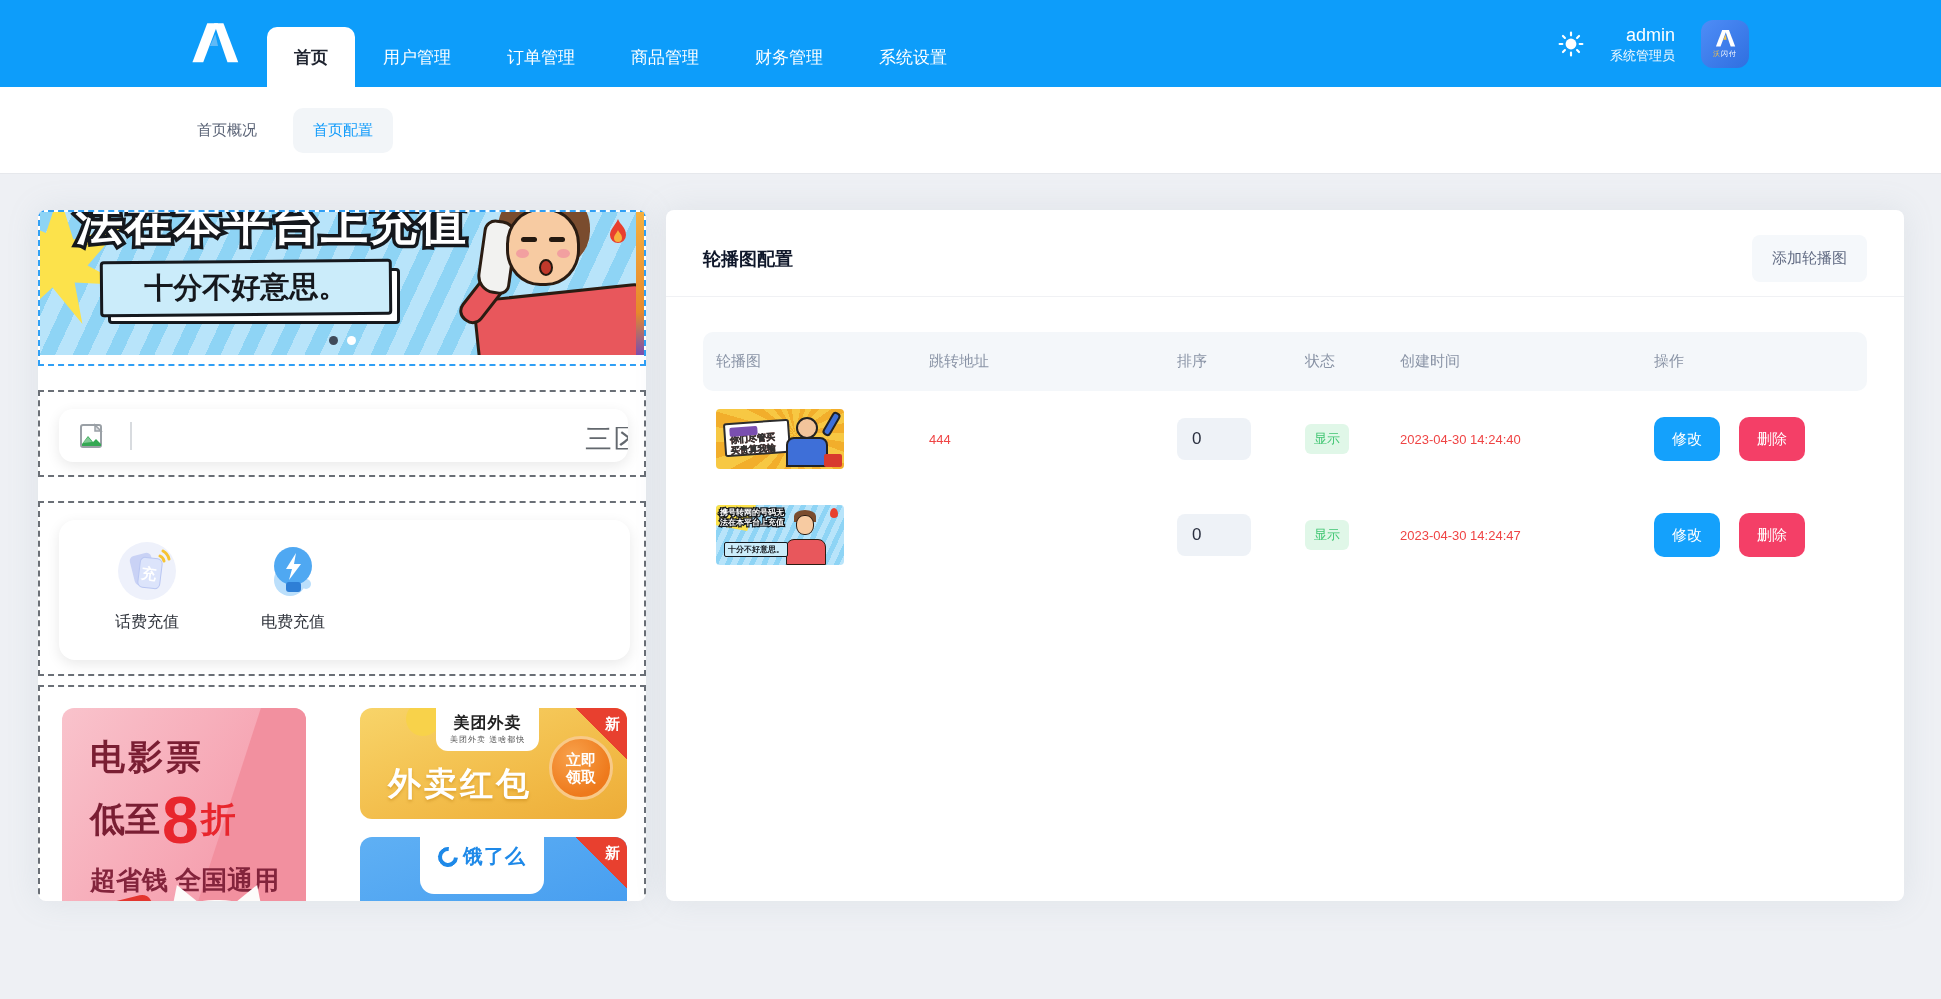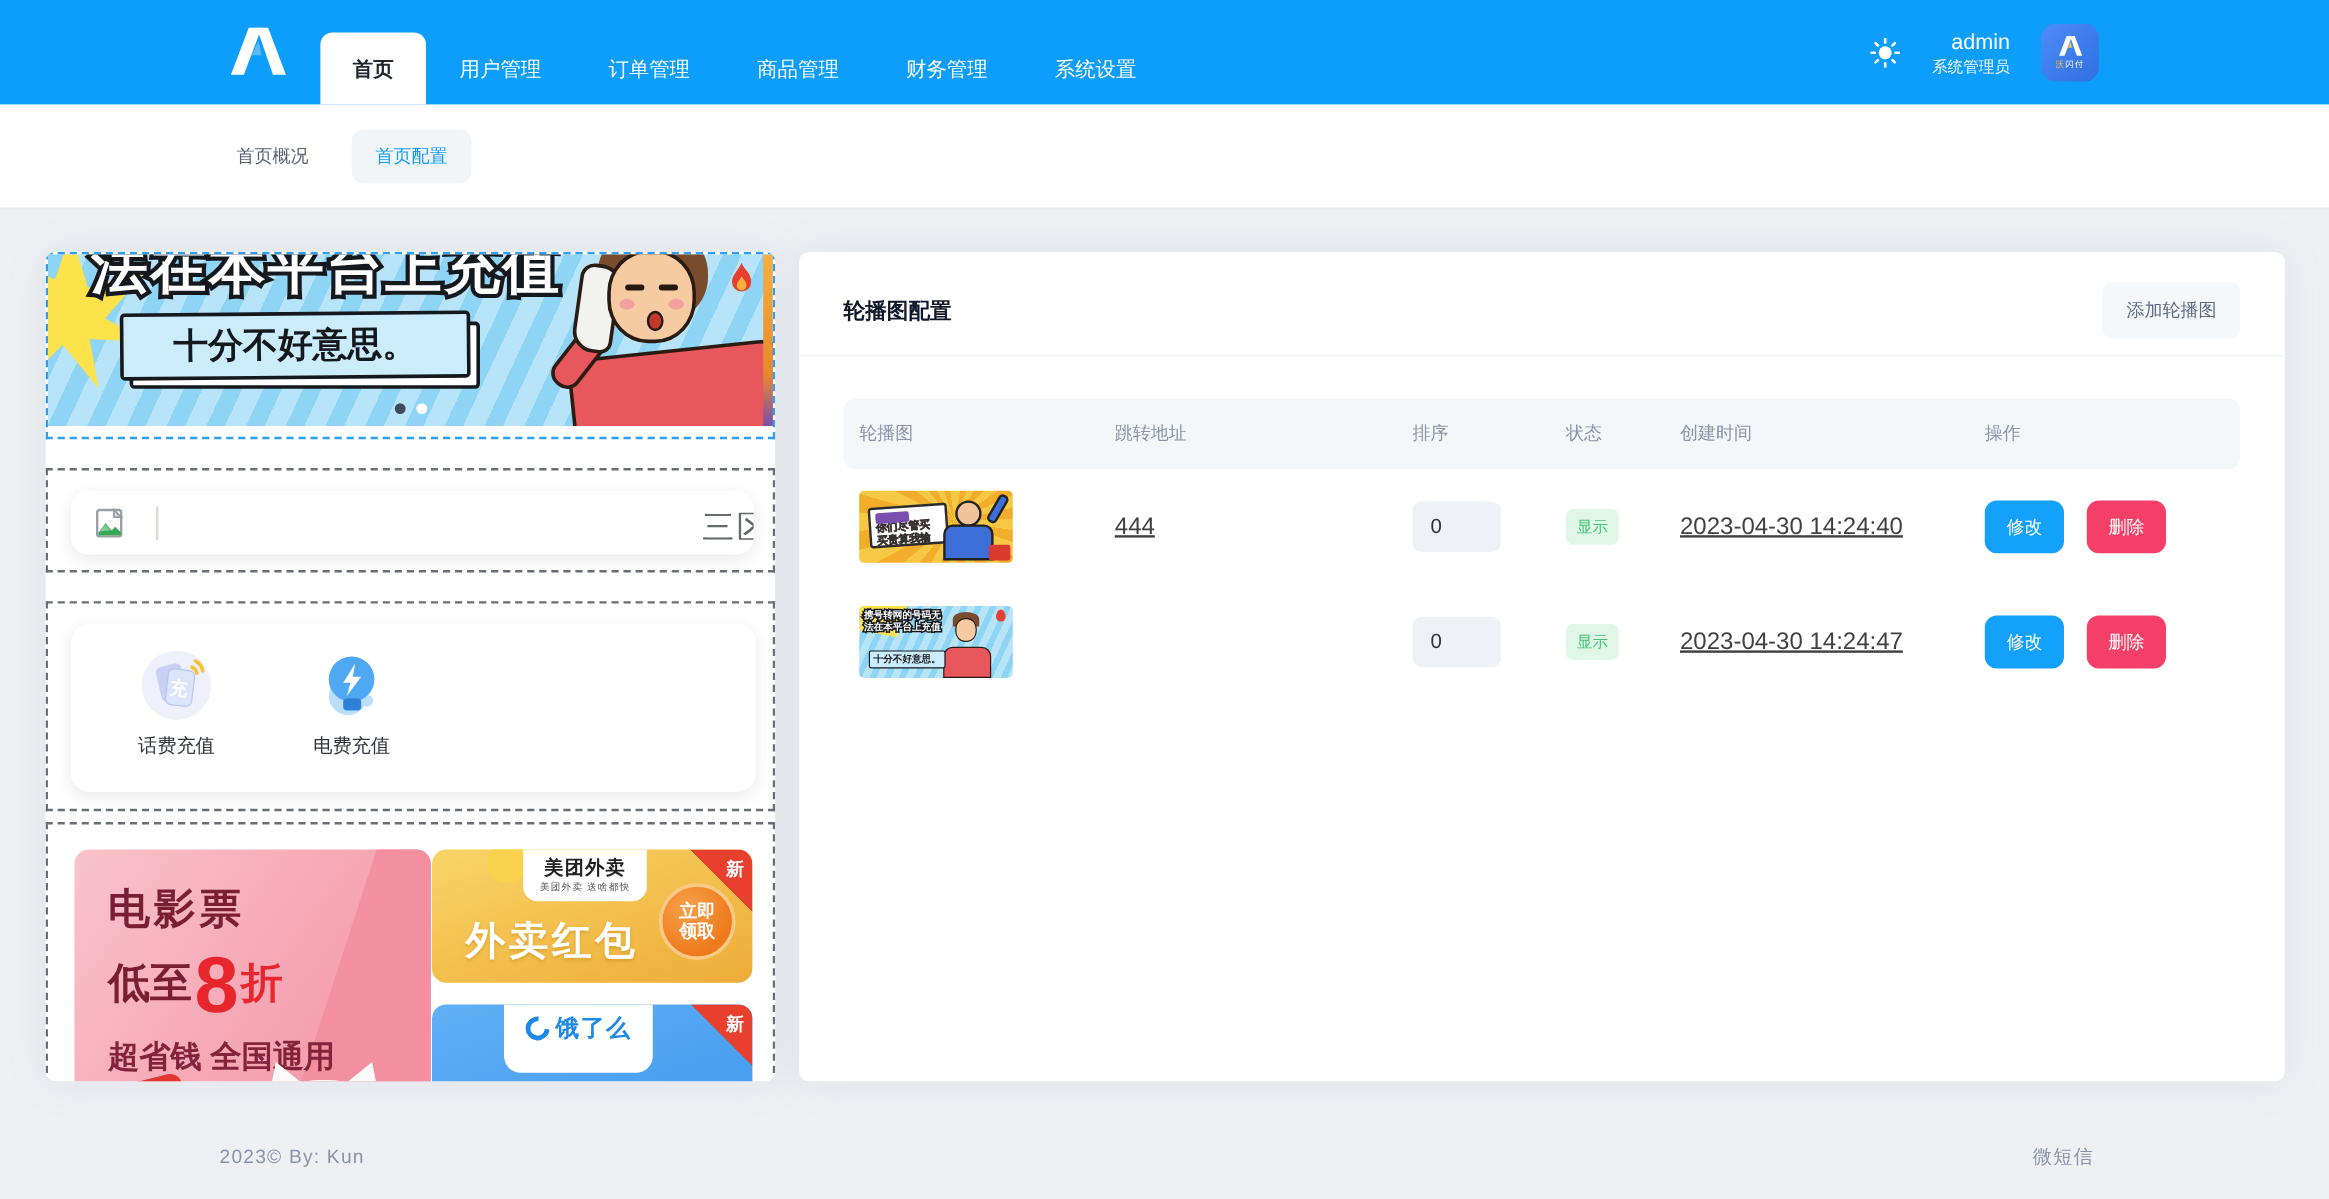--- a/index.html
+++ b/index.html
@@ -65,21 +65,21 @@
     box-shadow:0 4px 14px rgba(0,0,0,.09); display:flex; align-items:center; padding-left:19px; overflow:hidden; }
   .search-divider { width:2px; height:28px; background:#D8DBDF; margin-left:24px; }
   .search-right { position:absolute; right:-15px; top:12px; font-size:27px; color:#63686E; letter-spacing:2px; white-space:nowrap; }
 
   .blk-quick { top:291px; height:175px; }
   .quick-card { position:absolute; left:19px; width:571px; top:17px; height:140px; background:#fff; border-radius:16px; box-shadow:0 4px 14px rgba(0,0,0,.09); display:flex; padding:20px 0 0 40px; gap:50px; }
   .quick-item { width:96px; display:flex; flex-direction:column; align-items:center; cursor:pointer; }
   .quick-item .lbl { margin-top:10px; font-size:16px; color:#30343C; }
 
   .blk-promos { top:475px; height:260px; }
-  .promo-pink { position:absolute; left:22px; top:21px; width:297px; height:262px; border-radius:12px; overflow:hidden;
+  .promo-pink { position:absolute; left:22px; top:21px; width:244px; height:262px; border-radius:12px; overflow:hidden;
     background:linear-gradient(125deg,#F9C3CC 0%,#F6A5B3 55%,#F08CA0 100%); }
   .promo-pink .ribbon { position:absolute; right:-60px; top:-30px; width:150px; height:360px; background:#F2909F; transform:rotate(18deg); }
   .pp-l1 { position:absolute; left:28px; top:26px; font-size:35px; font-weight:900; color:#7A1E33; letter-spacing:3px; }
   .pp-l2 { position:absolute; left:28px; top:74px; font-size:35px; font-weight:900; color:#7A1E33; }
   .pp-big { font-size:66px; color:#E8262D; vertical-align:-12px; margin:0 2px; }
   .pp-suffix { color:#E8262D; }
   .pp-l3 { position:absolute; left:28px; top:155px; font-size:26px; font-weight:700; color:#83243C; }
   .cat { position:absolute; right:14px; bottom:-36px; width:150px; height:120px; }
   .cat .head { position:absolute; left:10px; top:14px; width:130px; height:110px; background:#FDFBFA; border-radius:48%; }
   .cat .ear { position:absolute; top:-2px; width:0; height:0; border-left:18px solid transparent; border-right:18px solid transparent; border-bottom:30px solid #FDFBFA; }
@@ -107,21 +107,21 @@
   .panel-head { display:flex; align-items:center; justify-content:space-between; padding:25px 37px 0; height:72px; }
   .panel-title { font-size:18px; font-weight:800; color:#0f172a; }
   .btn-add { background:#F5F8FB; border:none; color:#606A82; font-size:15px; padding:14px 20px; border-radius:8px; cursor:pointer; font-family:inherit; }
   .panel-divider { height:1px; background:#F0F1F4; margin-top:14px; }
   .tbl { margin:35px 37px 0; }
   .tbl-grid { display:grid; grid-template-columns:213px 248px 128px 95px 254px 1fr; }
   .tbl-header { height:59px; background:#F4F7FA; border-radius:10px; align-items:center; color:#8A94A6; font-size:15px; }
   .tbl-header > div { padding-left:13px; }
   .tbl-row { height:96px; align-items:center; }
   .tbl-row > div { padding-left:13px; display:flex; align-items:center; }
-  .cell-text { font-size:20px; color:#404040;text-decoration:underline; }
+  .cell-text { font-size:13px; color:#ef4444; }
   .thumb { width:128px; height:60px; border-radius:4px; overflow:hidden; position:relative; flex:none; }
   .thumb-yellow { background:repeating-conic-gradient(from 0deg at 62% 42%, #F7C843 0deg 11deg, #F2AE2B 11deg 22deg); }
   .ty-box { position:absolute; left:8px; top:12px; width:66px; height:34px; background:#fff; border:2px solid #2c2c2c; border-radius:3px; padding:2px 4px; transform:rotate(-4deg); }
   .ty-box div { font-size:9px; font-weight:900; color:#D83A2E; line-height:1.2; white-space:nowrap; -webkit-text-stroke:.5px #333; }
   .ty-tag { position:absolute; left:4px; top:3px; width:28px; height:9px; background:#7A4FB0; border-radius:2px; }
   .ty-man-head { position:absolute; right:26px; top:8px; width:22px; height:22px; background:#F2C49B; border-radius:50%; border:2px solid #222; }
   .ty-man-body { position:absolute; right:16px; top:28px; width:42px; height:30px; background:#3E6FD8; border-radius:8px 8px 0 0; border:2px solid #222; }
   .ty-arm { position:absolute; right:8px; top:2px; width:9px; height:26px; background:#3E6FD8; border:2px solid #222; border-radius:4px; transform:rotate(30deg); }
   .ty-env { position:absolute; right:2px; bottom:2px; width:18px; height:13px; background:#D83A2E; border-radius:2px; }
   .thumb-blue { background:repeating-linear-gradient(115deg,#8ED4F5 0 5px,#B8E4FA 5px 11px); }
@@ -393,18 +393,14 @@
             <span class="cell-text">2023-04-30 14:24:47</span>
           </div>
         <div>
           <button class="btn btn-edit">修改</button>
           <button class="btn btn-del">删除</button>
         </div>
       </div>
     </div>
   </div>
 
-  <div class="footer">
-    <div>2023©  By:  Kun</div>
-    <div>微短信</div>
-  </div>
 
 </div>
 
 </body></html>

